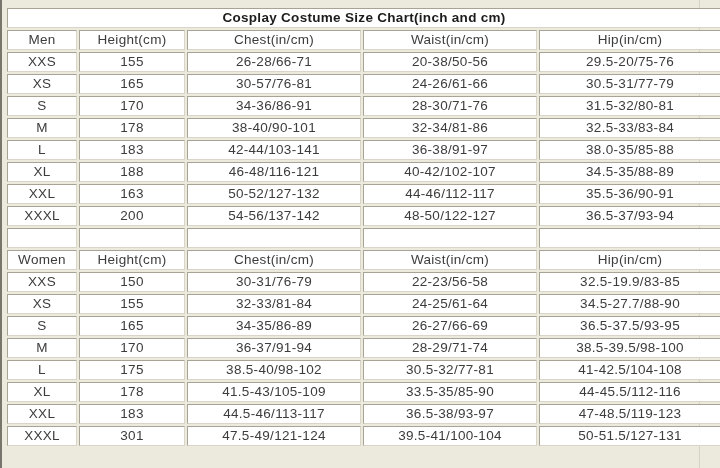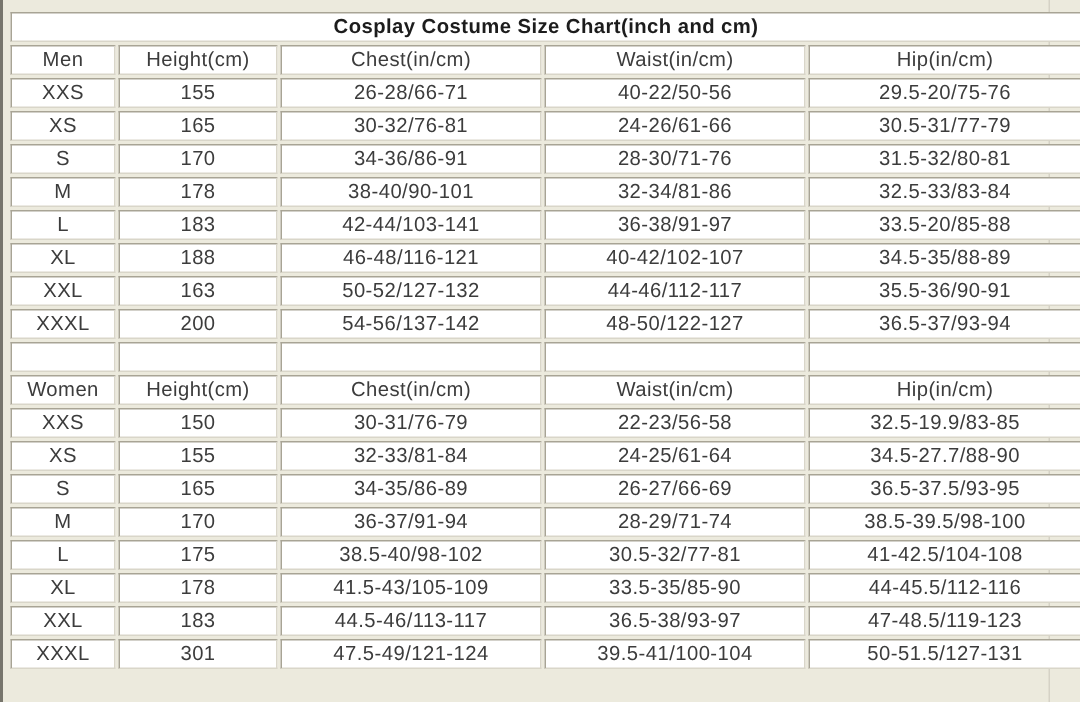--- a/index.html
+++ b/index.html
@@ -80,27 +80,27 @@
         <td>Chest(in/cm)</td>
         <td>Waist(in/cm)</td>
         <td>Hip(in/cm)</td>
       </tr>
     </tbody>
     <tbody id="men-body">
         <tr>
           <td>XXS</td>
           <td>155</td>
           <td>26-28/66-71</td>
-          <td>40-22/50-56</td>
+          <td>20-38/50-56</td>
           <td>29.5-20/75-76</td>
         </tr>
         <tr>
           <td>XS</td>
           <td>165</td>
-          <td>30-32/76-81</td>
+          <td>30-57/76-81</td>
           <td>24-26/61-66</td>
           <td>30.5-31/77-79</td>
         </tr>
         <tr>
           <td>S</td>
           <td>170</td>
           <td>34-36/86-91</td>
           <td>28-30/71-76</td>
           <td>31.5-32/80-81</td>
         </tr>
@@ -109,21 +109,21 @@
           <td>178</td>
           <td>38-40/90-101</td>
           <td>32-34/81-86</td>
           <td>32.5-33/83-84</td>
         </tr>
         <tr>
           <td>L</td>
           <td>183</td>
           <td>42-44/103-141</td>
           <td>36-38/91-97</td>
-          <td>33.5-20/85-88</td>
+          <td>38.0-35/85-88</td>
         </tr>
         <tr>
           <td>XL</td>
           <td>188</td>
           <td>46-48/116-121</td>
           <td>40-42/102-107</td>
           <td>34.5-35/88-89</td>
         </tr>
         <tr>
           <td>XXL</td>

